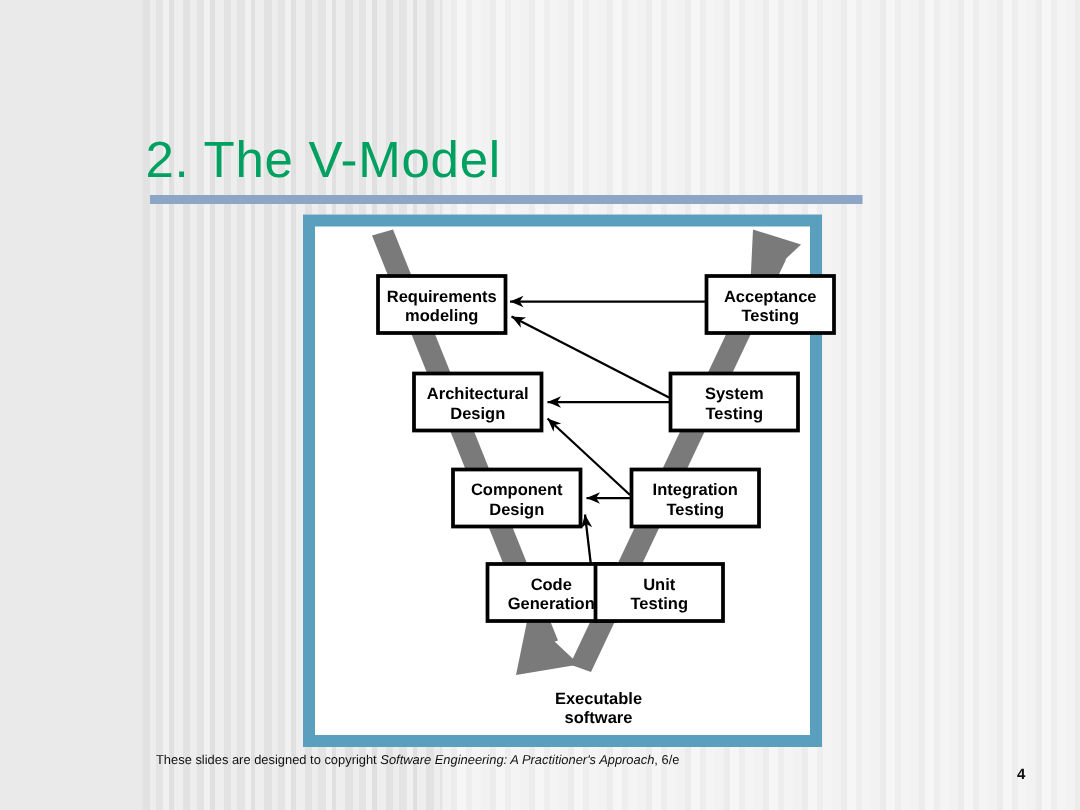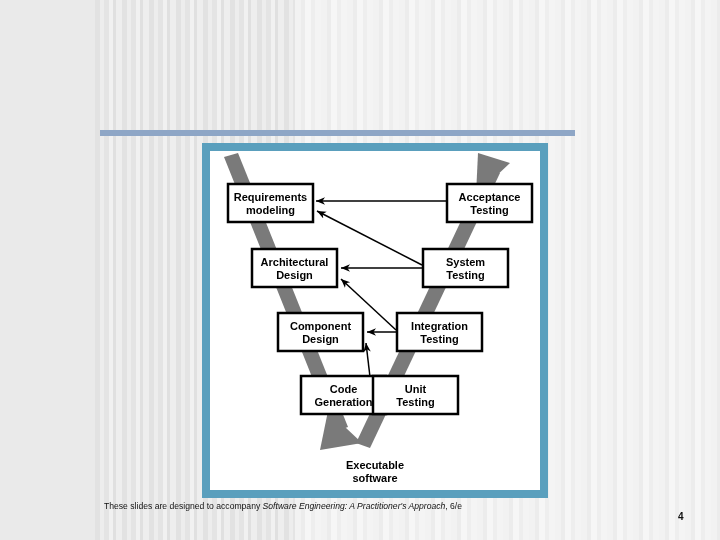--- a/index.html
+++ b/index.html
@@ -49,20 +49,21 @@
     position:absolute;left:100px;top:130px;width:475px;height:6px;
     background:#8ea6c6;
   }
 
   
   #diagram-frame{
     position:absolute;left:202px;top:143px;width:346px;height:355px;
     border:8px solid #5a9fbd;
     background:#ffffff;
     box-sizing:border-box;
+    padding-left:24px;
   }
   #diagram-svg{display:block;width:330px;height:339px;}
 
   
   #footer-text{
     position:absolute;left:104px;top:501px;width:450px;
     font-size:8.6px;line-height:11.5px;color:#111;
   }
   #footer-text .it{font-style:italic;}
   #page-number{
@@ -72,20 +73,21 @@
 </style>
 </head>
 <body>
 
 <div id="slide">
 
   <div id="stripes-left"></div>
   <div id="stripes-mid"></div>
   <div id="stripes-right"></div>
 
+  <div id="title">2. The V-Model</div>
   <div id="title-rule"></div>
 
   <div id="diagram-frame">
     <svg id="diagram-svg" viewBox="0 0 330 339">
       <defs>
         <marker id="ah" markerWidth="11" markerHeight="11" refX="9" refY="4" orient="auto" markerUnits="userSpaceOnUse">
           <path d="M9,4 L0,0.2 L2.6,4 L0,7.8 Z" fill="#000"></path>
         </marker>
       </defs>
 
@@ -153,18 +155,18 @@
         </g>
 
       <g>
         <text id="out1" x="165" y="318" text-anchor="middle" font-family="Liberation Sans, sans-serif" font-size="11" font-weight="bold" fill="#000">Executable</text>
         <text id="out2" x="165" y="331" text-anchor="middle" font-family="Liberation Sans, sans-serif" font-size="11" font-weight="bold" fill="#000">software</text>
       </g>
     </svg>
   </div>
 
   <div id="footer-text">
-    <span>These slides are designed to accompany </span><span class="it">Software Engineering: A Practitioner's Approach</span><span>, 6/e</span><br>
+    <span>These slides are designed to copyright </span><span class="it">Software Engineering: A Practitioner's Approach</span><span>, 6/e</span><br>
   </div>
 
   <div id="page-number">4</div>
 
 </div>
 
 </body></html>

